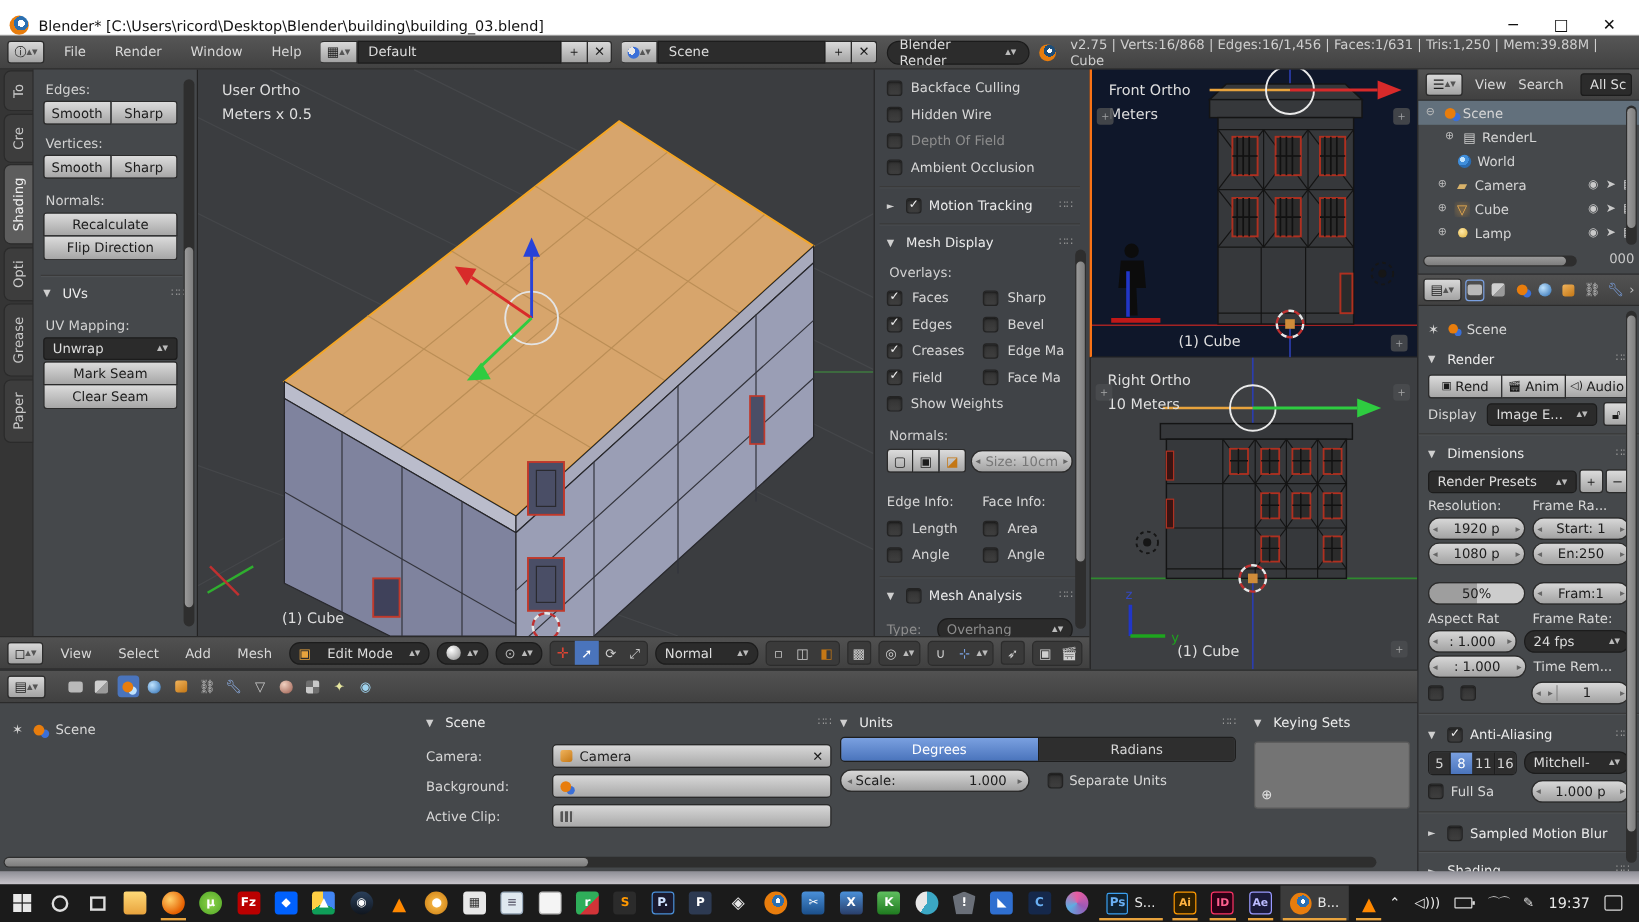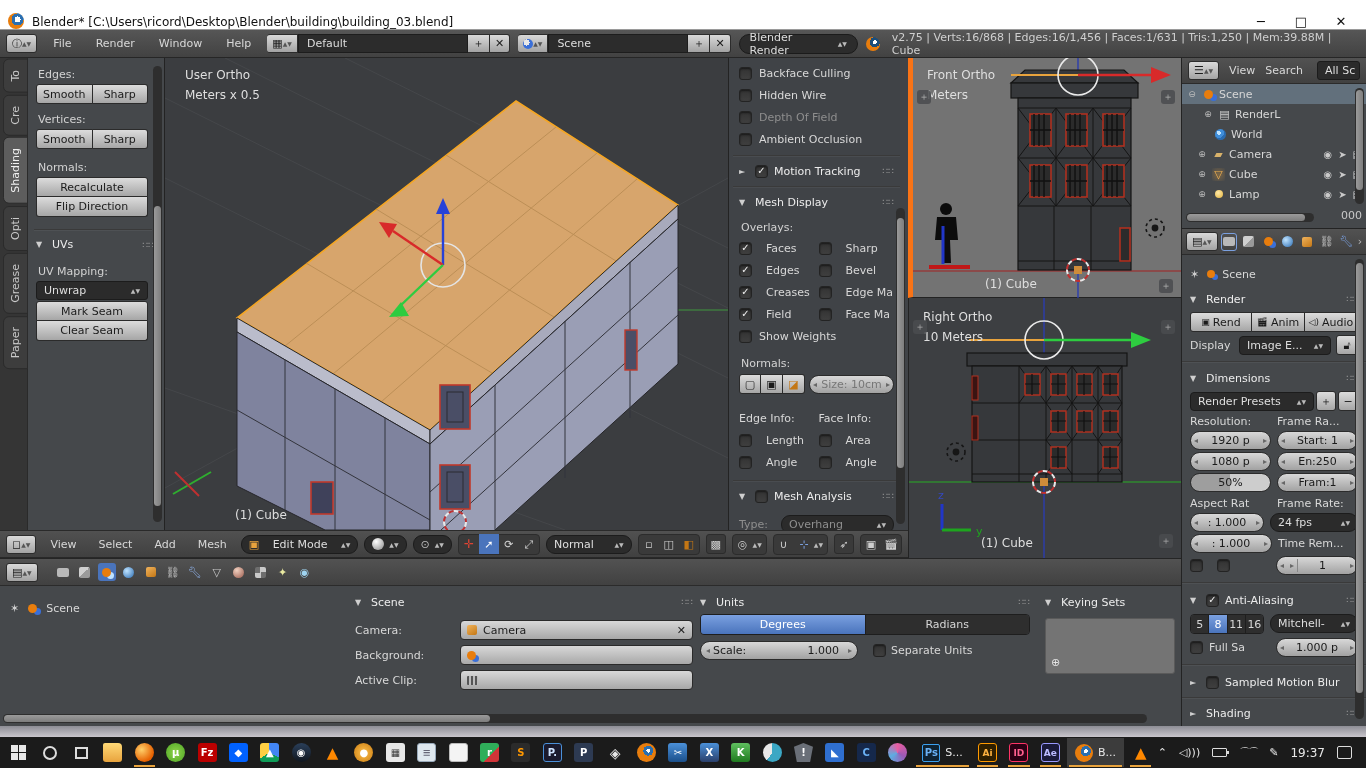--- a/index.html
+++ b/index.html
@@ -50,28 +50,28 @@
   .btnrow{display:flex}
   .btnrow .lbtn{flex:1}
   .btnrow .lbtn:first-child{border-radius:3px 0 0 3px}
   .btnrow .lbtn:last-child{border-radius:0 3px 3px 0;border-left:none}
   .stack .lbtn{border-radius:0}
   .stack .lbtn:first-child{border-radius:3px 3px 0 0}
   .stack .lbtn:last-child{border-radius:0 0 3px 3px;border-top:none}
   
   .vp3d{left:165px;top:58px;width:563px;height:472px;background:#3b3d40}
   .vplabel{position:absolute;color:#dfdfdf;font-size:12px}
-  .vpFront{left:908px;top:58px;width:273px;height:240px;background:#737373;border-left:5px solid #f97316;border-bottom:1px solid #232323}
+  .vpFront{left:908px;top:58px;width:273px;height:240px;background:#0f172a;border-left:2px solid #f97316;border-bottom:1px solid #232323}
   .vpRight{left:908px;top:298px;width:273px;height:260px;background:#3d3f42;border-left:1px solid #232323}
   .cornerplus{position:absolute;width:14px;height:14px;border-radius:3px;background:#4a4c4f;color:#b9b9b9;display:flex;align-items:center;justify-content:center;font-size:10px;opacity:.85}
   
   .npanel{left:728px;top:58px;width:180px;height:472px;background:#404347;border-left:1px solid #232323;padding:4px 14px 0 10px;position:absolute}
   .nrow{display:flex;align-items:center;gap:7px;height:22px}
   .nrow2{display:flex;gap:4px;height:22px;align-items:center}
-  .half{display:flex;align-items:center;gap:14px;width:50%}
+  .half{display:flex;align-items:center;gap:8px;width:50%}
   
   .v3dheader{left:0;top:530px;width:908px;height:28px;background:linear-gradient(#515151,#404040);border-top:1px solid #2a2a2a;border-bottom:1px solid #282828;display:flex;align-items:center;gap:6px;padding:0 6px}
   .hicon{width:20px;height:20px;border-radius:3px;display:inline-flex;align-items:center;justify-content:center;color:#cfcfcf}
   .hgrp{display:flex;align-items:center;background:#3a3a3a;border:1px solid #2c2c2c;border-radius:4px;height:21px}
   .hgrp .hicon{border-radius:0}
   .hicon.sel{background:linear-gradient(#6f97dd,#42６bb5);background-color:#4a74bc;color:#fff}
   
   .outliner{left:1181px;top:58px;width:185px;height:171px;background:#45484b;border-left:1px solid #232323;border-bottom:1px solid #232323}
   .outhead{height:26px;background:linear-gradient(#525252,#414141);border-bottom:1px solid #2b2b2b;display:flex;align-items:center;gap:10px;padding:0 6px}
   .otrow{display:flex;align-items:center;gap:4px;height:20px;padding:0 4px;color:#d6d6d6}
@@ -740,21 +740,21 @@
             <span class="sarr">◂</span>
             <span style="flex:1;text-align:center">1080 p</span>
             <span class="sarr">▸</span>
           </div>
         <div class="pill">
             <span class="sarr">◂</span>
             <span style="flex:1;text-align:center">En:250</span>
             <span class="sarr">▸</span>
           </div>
       </div>
-      <div class="pcol2" style="margin-top:2px">
+      <div class="pcol2" style="margin-top:14px">
         <div class="pill" style="background:linear-gradient(to right,#9e9e9e 50%,#cdcdcd 50%)">
             <span style="flex:1;text-align:center">50%</span>
           </div>
         <div class="pill">
             <span class="sarr">◂</span>
             <span style="flex:1;text-align:center">Fram:1</span>
             <span class="sarr">▸</span>
           </div>
       </div>
       <div class="pcol2" style="margin-top:5px">

